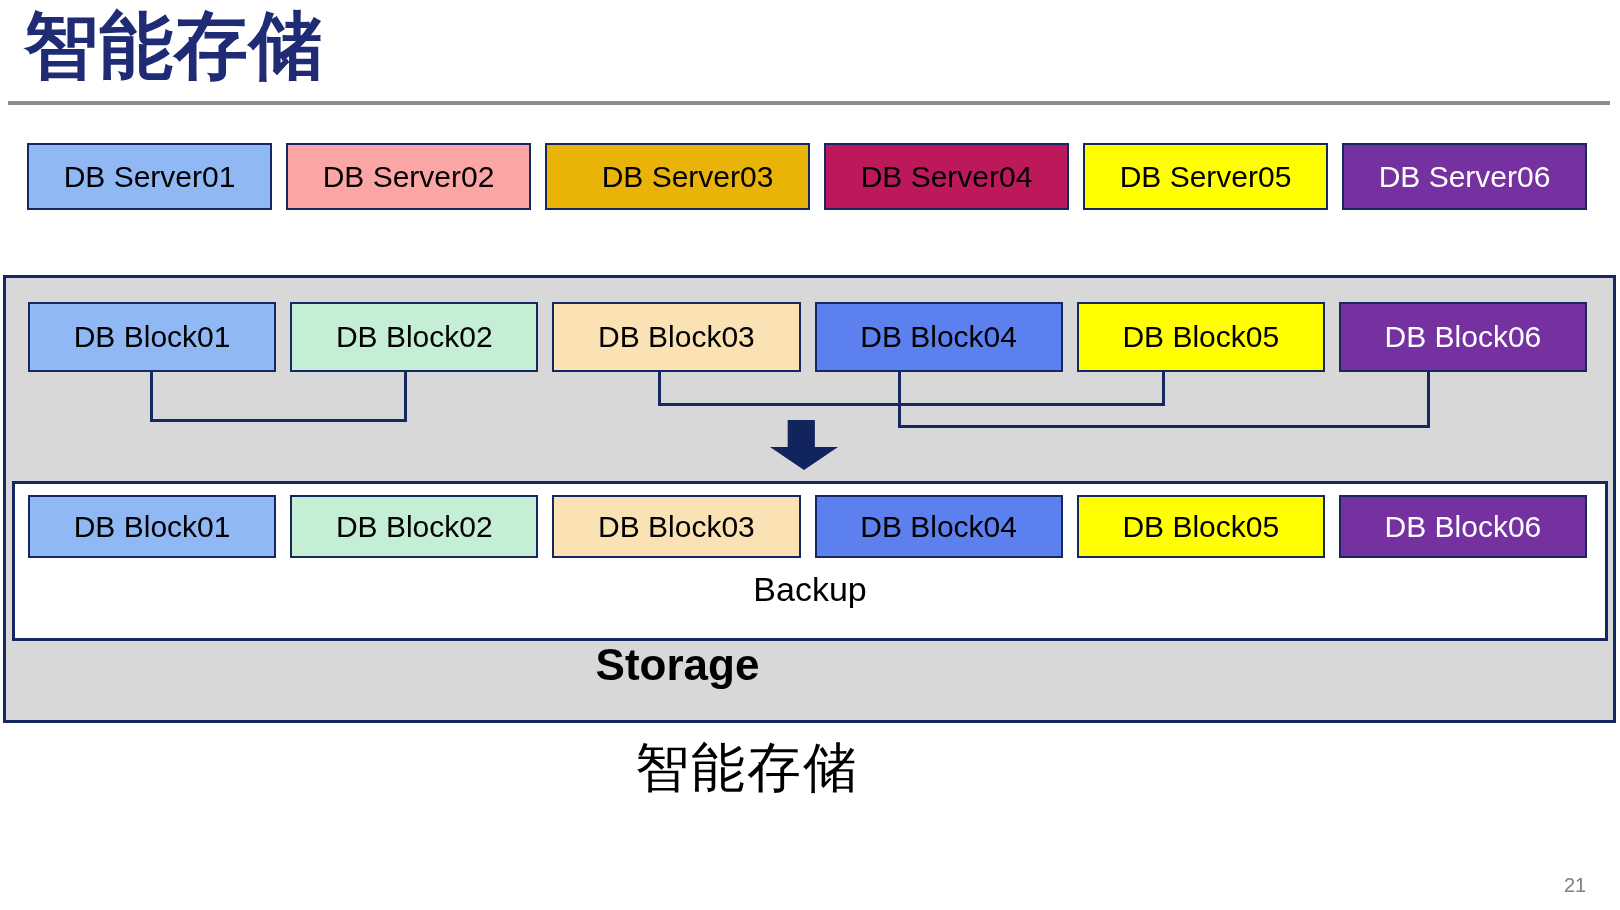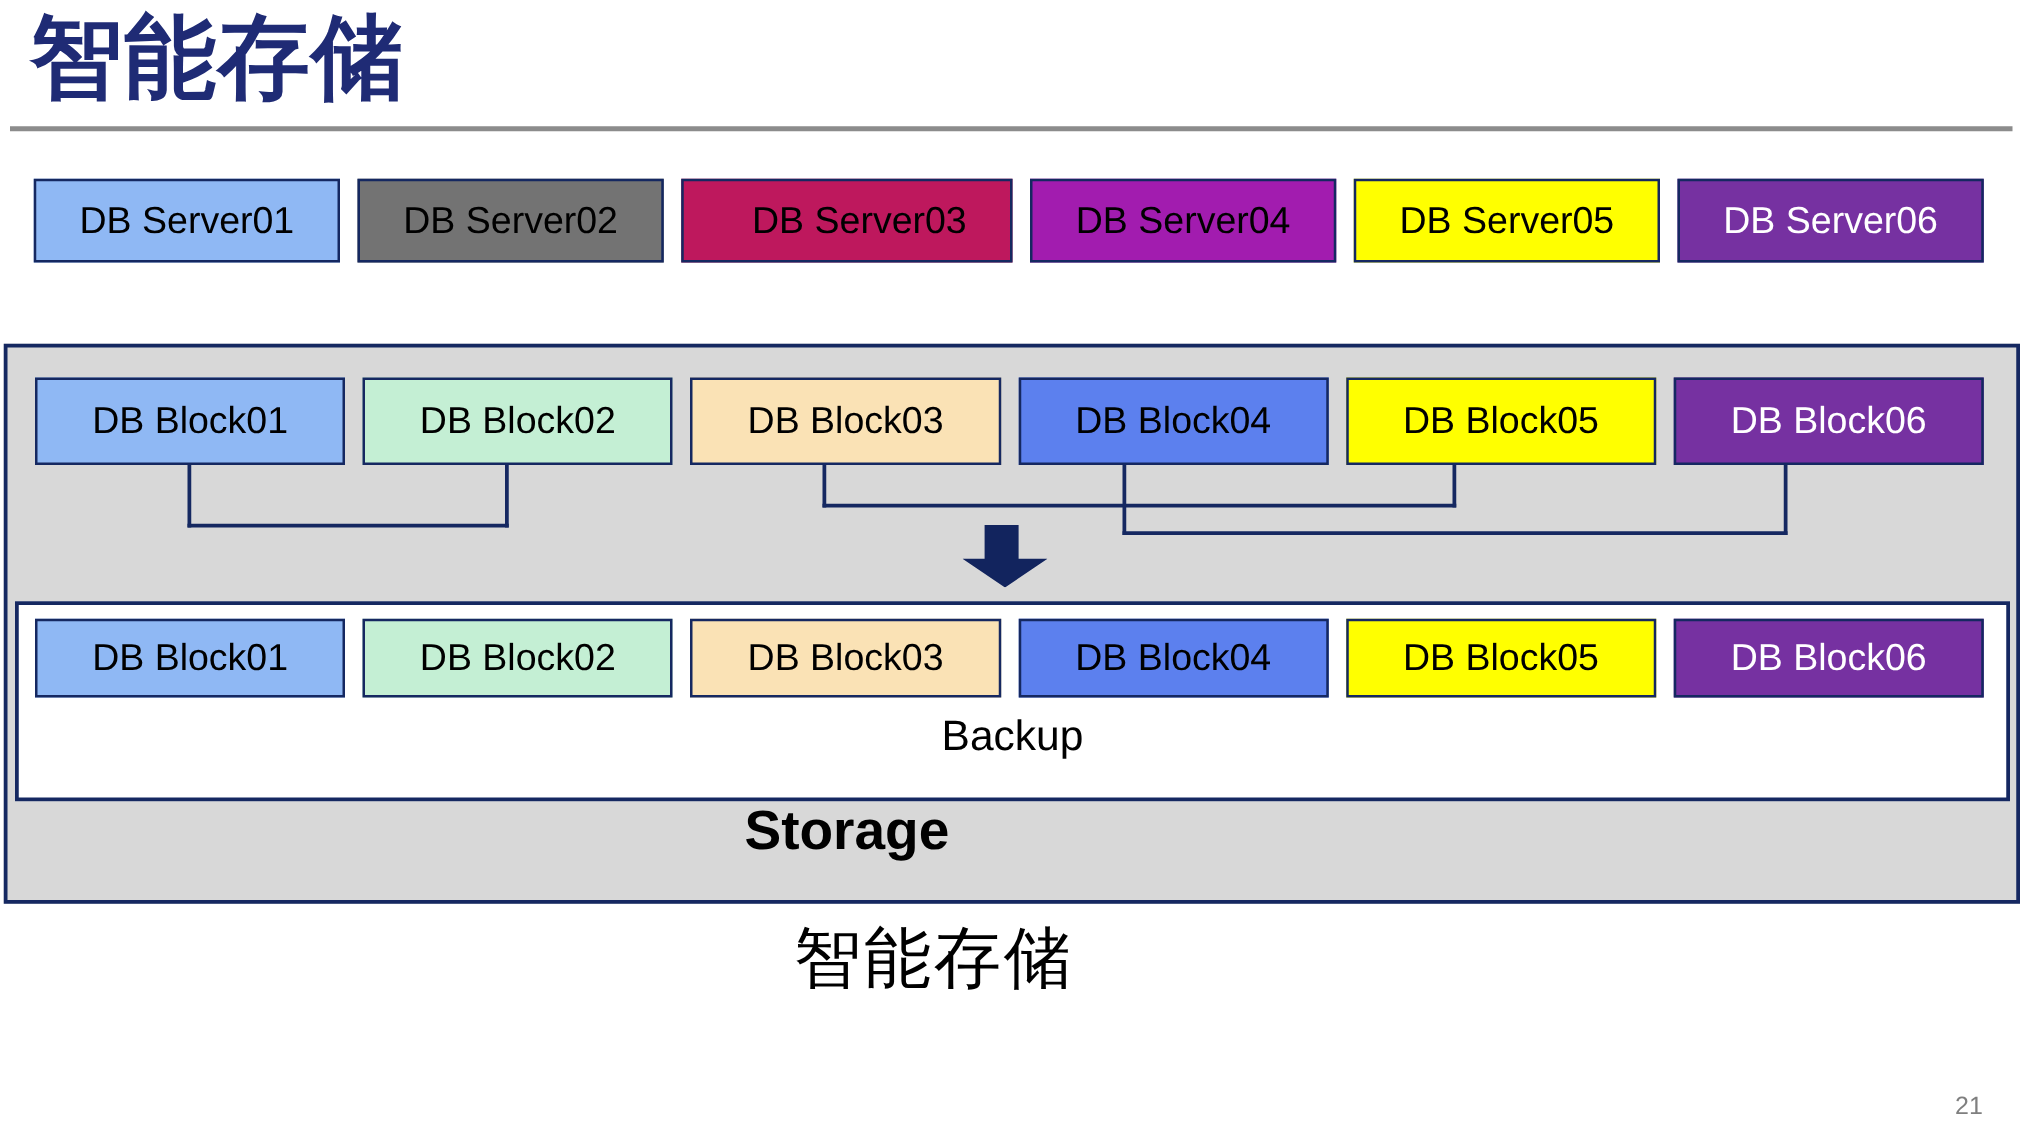--- a/index.html
+++ b/index.html
@@ -55,23 +55,23 @@
 </style>
 </head>
 <body>
 
 <div class="abs page-title" style="color: rgb(31, 43, 117);">智能存储</div>
 
 <div class="abs title-rule" style="background-color: rgb(140, 140, 140);"></div>
 
 <div class="abs box-row server-row">
   <div class="box" style="background-color: rgb(143, 184, 244); color: rgb(0, 0, 0);">DB Server01</div>
-  <div class="box" style="background-color: #737373; color: rgb(0, 0, 0);">DB Server02</div>
-  <div class="box" style="background-color: #be185d; color: rgb(0, 0, 0); padding-left: 20px;">DB Server03</div>
-  <div class="box" style="background-color: #a21caf; color: rgb(0, 0, 0);">DB Server04</div>
+  <div class="box" style="background-color: #fca5a5; color: rgb(0, 0, 0);">DB Server02</div>
+  <div class="box" style="background-color: #eab308; color: rgb(0, 0, 0); padding-left: 20px;">DB Server03</div>
+  <div class="box" style="background-color: #be185d; color: rgb(0, 0, 0);">DB Server04</div>
   <div class="box" style="background-color: rgb(255, 255, 0); color: rgb(0, 0, 0);">DB Server05</div>
   <div class="box" style="background-color: rgb(118, 49, 161); color: rgb(255, 255, 255);">DB Server06</div>
 </div>
 
 <div class="abs storage-container" style="background-color: rgb(216, 216, 216);"></div>
 
 <div class="abs box-row blocks-top-row">
   <div class="box" style="background-color: rgb(143, 184, 244); color: rgb(0, 0, 0);">DB Block01</div>
   <div class="box" style="background-color: rgb(196, 239, 212); color: rgb(0, 0, 0);">DB Block02</div>
   <div class="box" style="background-color: rgb(250, 226, 181); color: rgb(0, 0, 0);">DB Block03</div>

